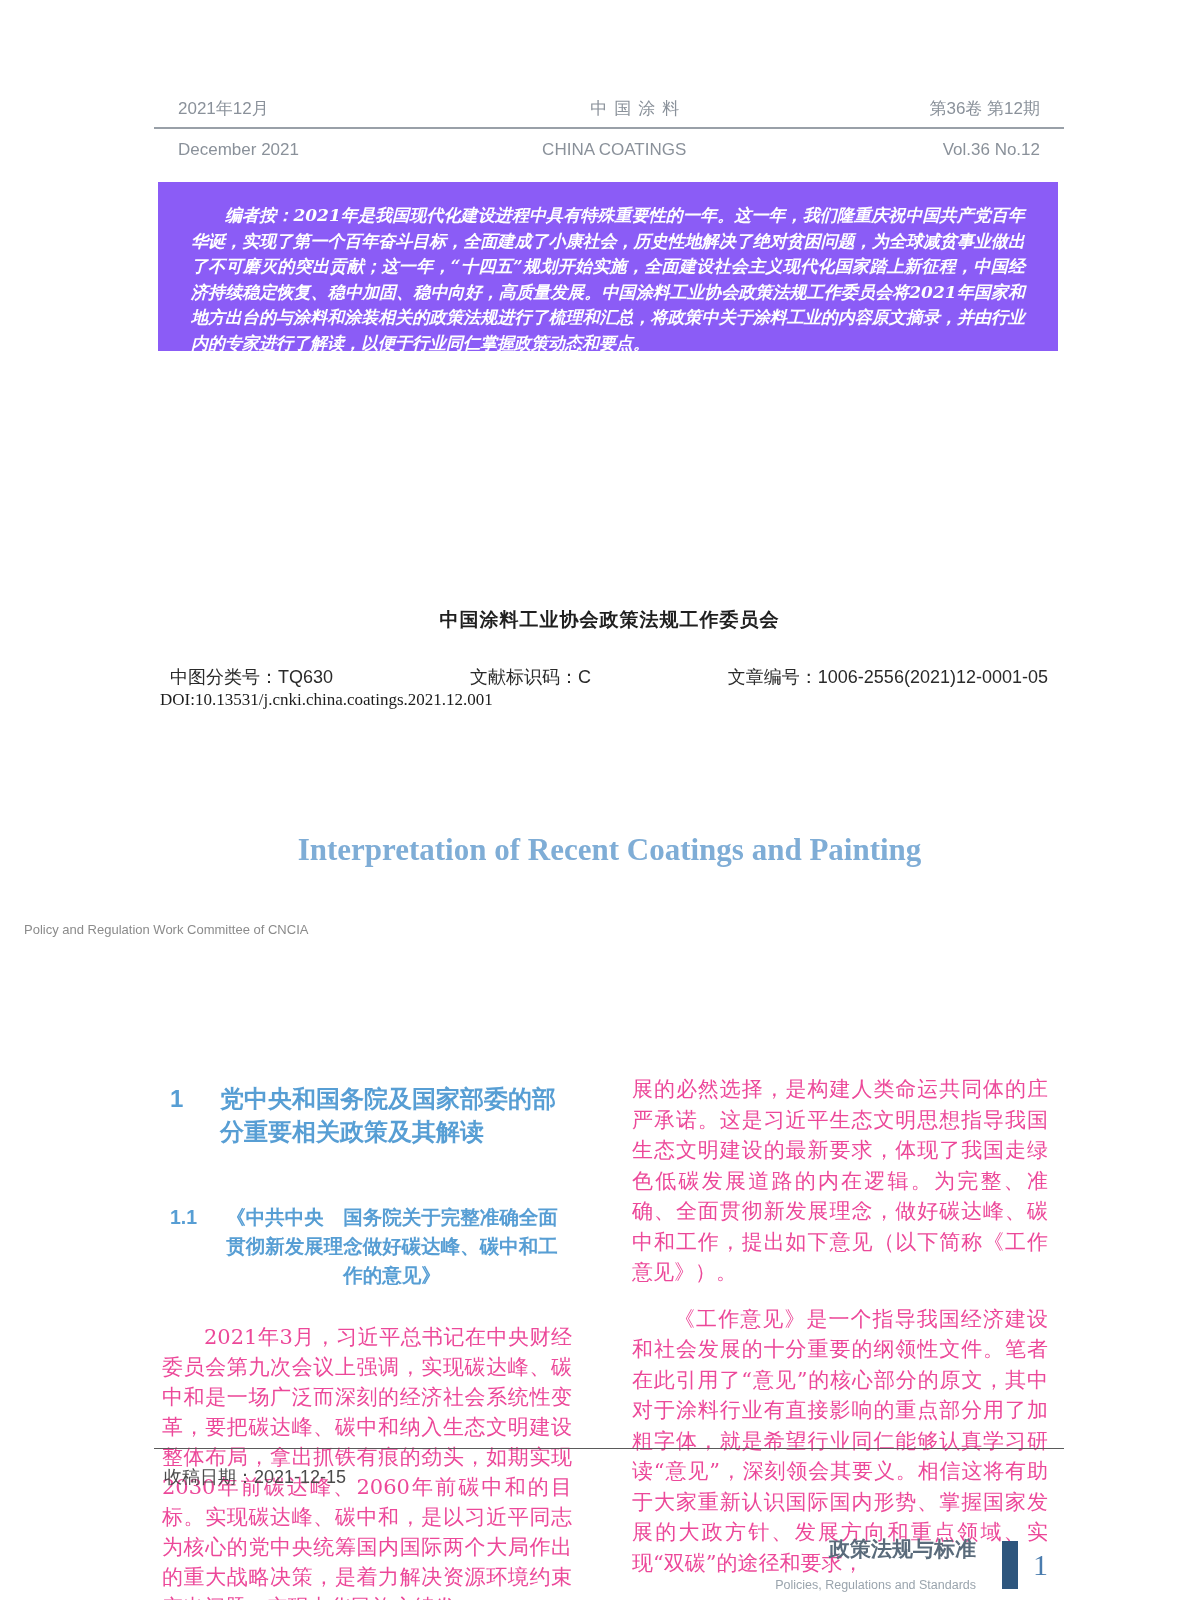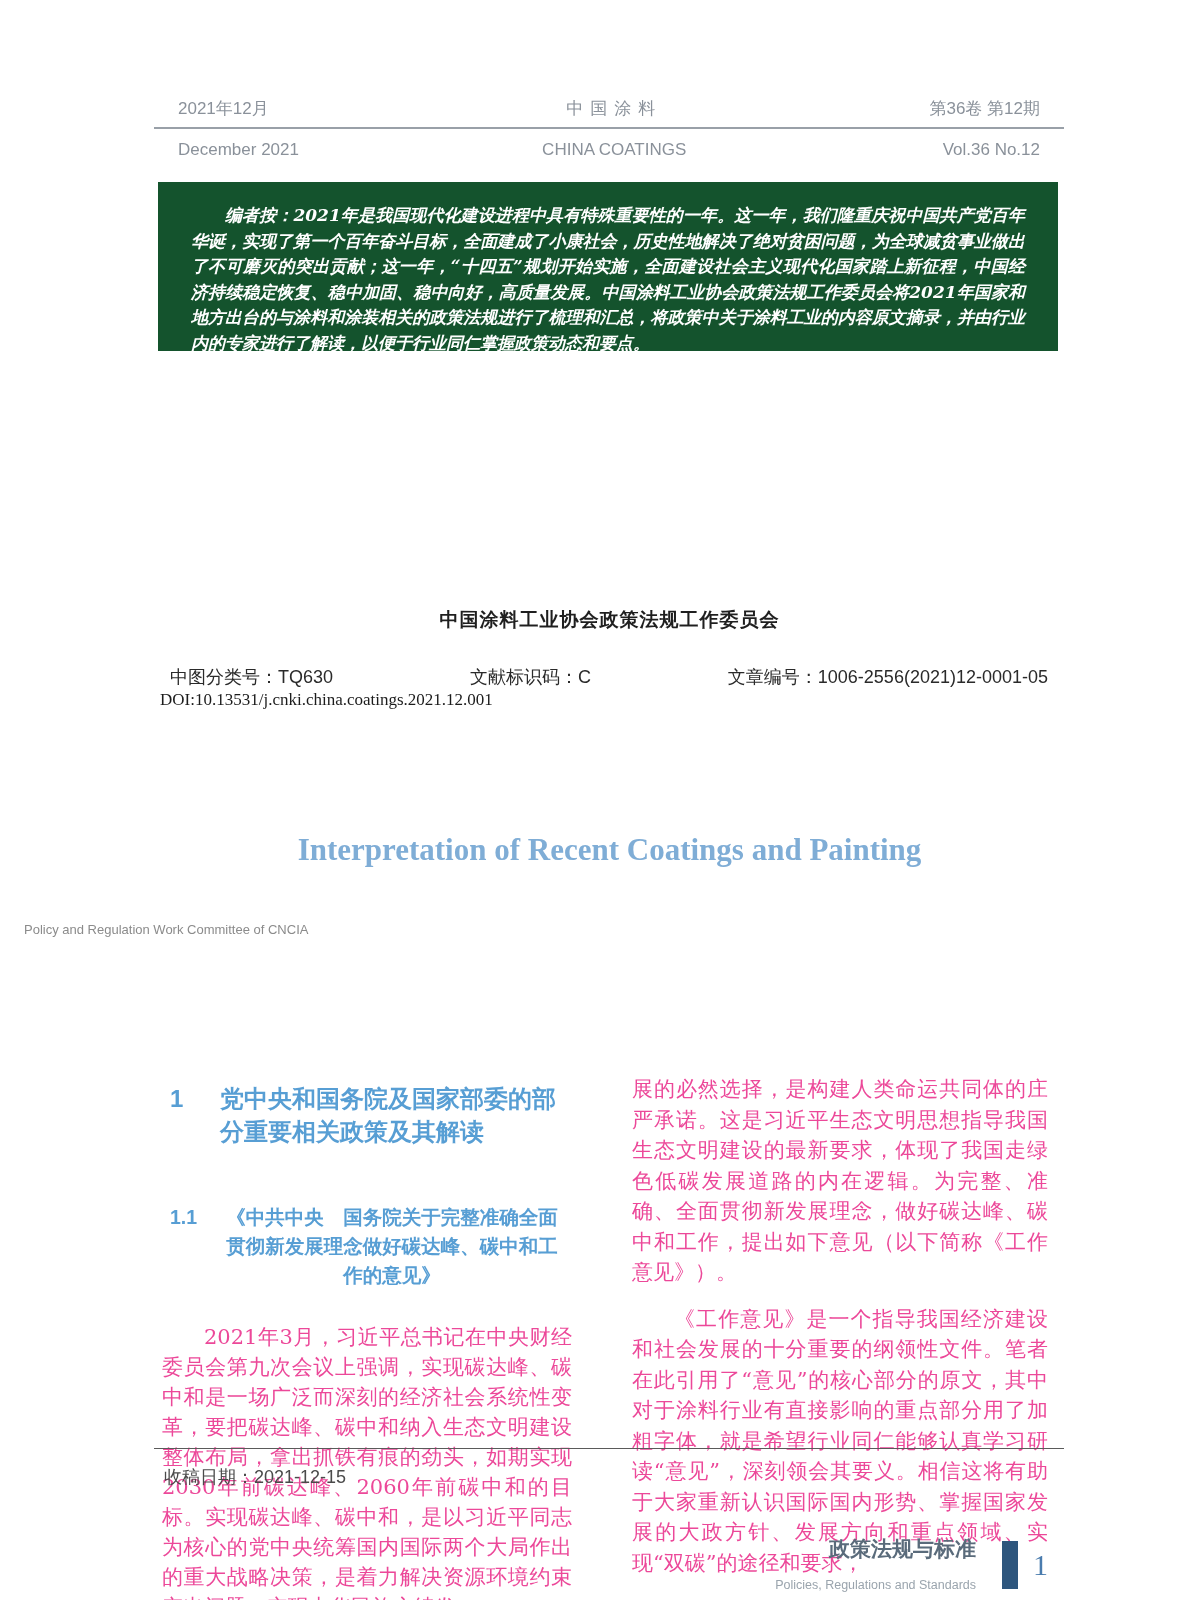--- a/index.html
+++ b/index.html
@@ -11,30 +11,30 @@
   }
 
   
   .hdr {
     position:absolute; left:138px; top:56px; width:910px;
     display:flex; justify-content:space-between; align-items:flex-end;
     color:#8a919a; font-size:17px; line-height:25px;
   }
   .hdr-cell.center { text-align:center; }
   .hdr-cell.right  { text-align:right; }
-  .hdr-zh-spaced { letter-spacing:7px; }
+  .hdr-zh-spaced { letter-spacing:7px;text-align:right; }
   .hdr-rule {
     position:absolute; left:138px; top:111px; width:910px;
     border-top:2px solid #99a0a8;
   }
 
   
   .editor-note {
     position:absolute; left:142px; top:166px; width:900px; height:169px;
-    background:#14532d; padding:13px 25px 0 25px;
+    background:#8b5cf6; padding:13px 25px 0 25px;
   }
   .editor-note p {
     font-family:"DejaVu Serif","Liberation Serif",serif;
     font-style:italic; font-weight:600;
     color:#ffffff; font-size:17px; line-height:25.5px;
     text-align:justify; text-indent:2em;
   }
 
   
   .title-zh {

